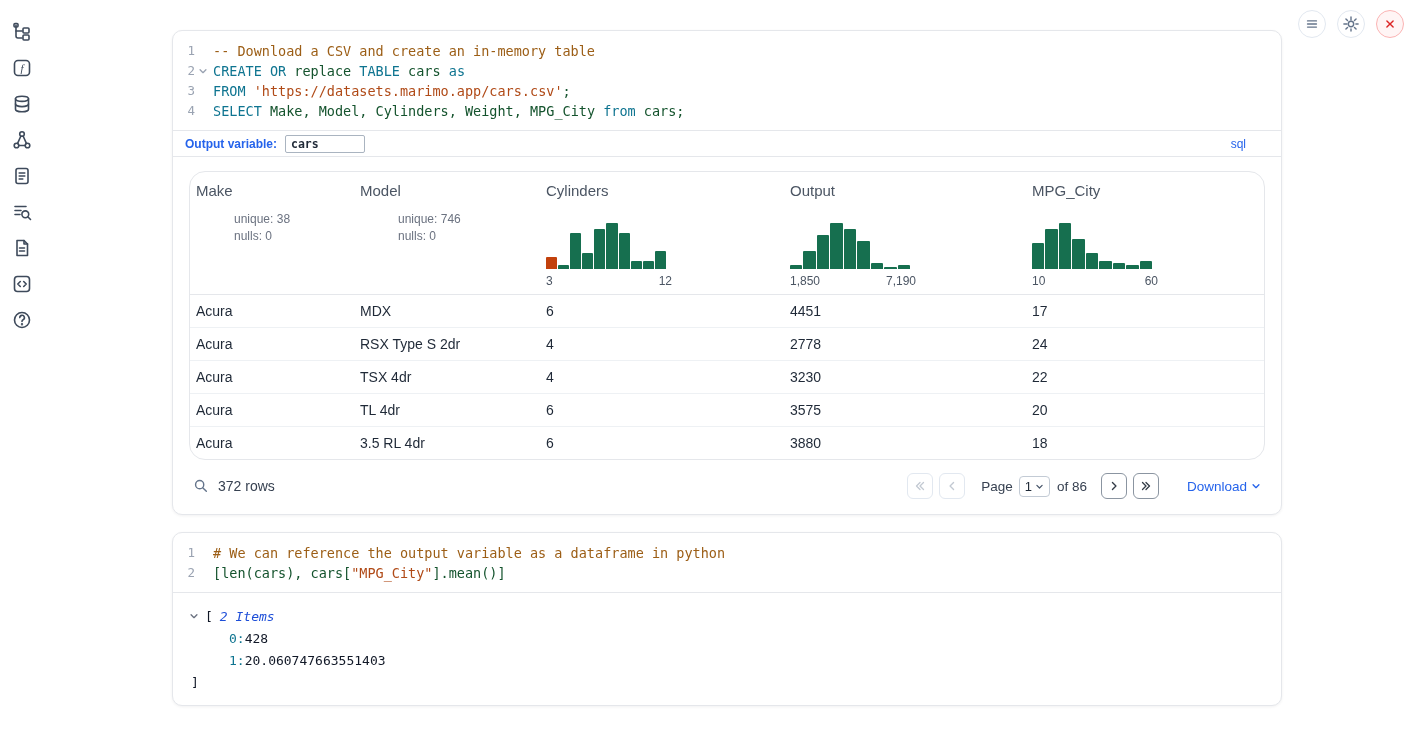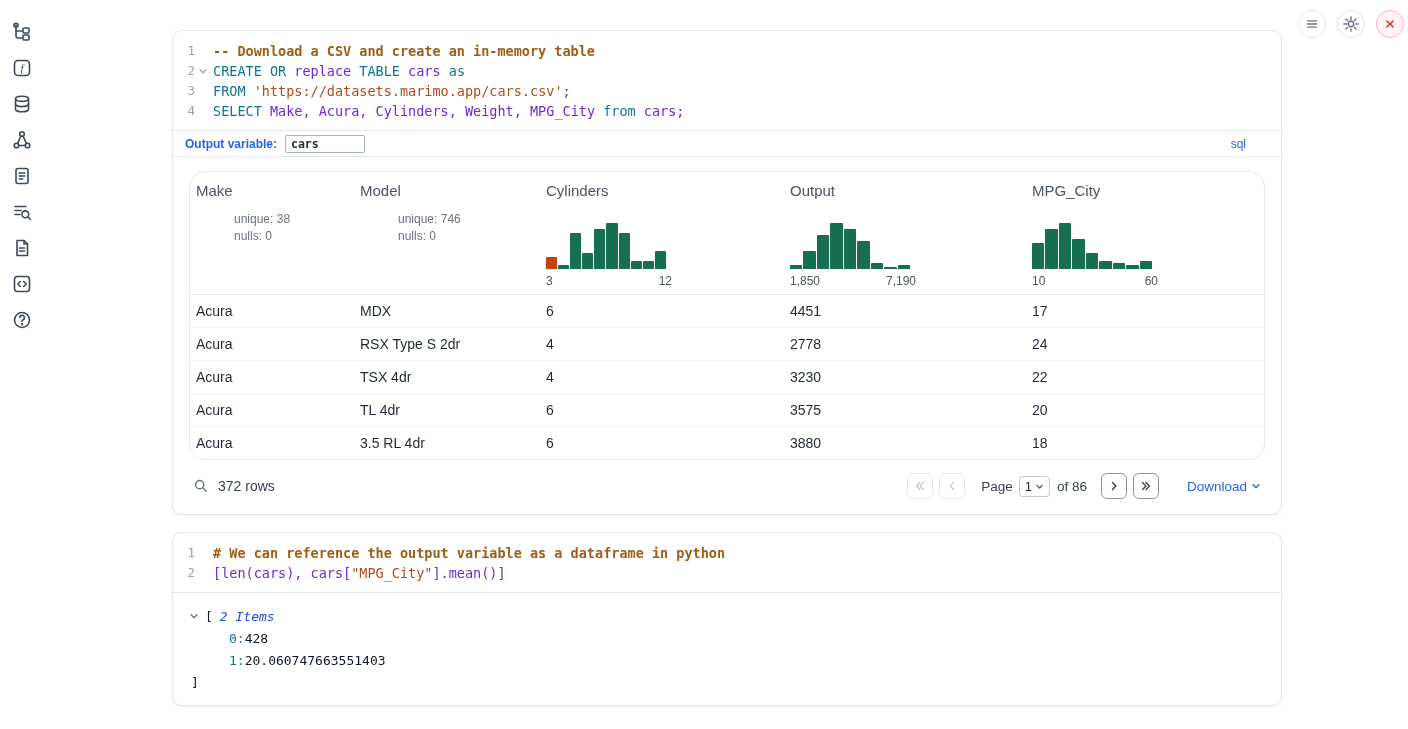--- a/index.html
+++ b/index.html
@@ -38,23 +38,23 @@
   }
   .cell-1 { top:30px; }
   .cell-2 { top:532px; }
   
   .code { padding:10px 10px 9px 10px; font-family:"DejaVu Sans Mono", monospace; font-size:13.5px; }
   .code-line { display:flex; line-height:20px; white-space:pre; }
   .gutter { width:12px; flex:none; text-align:right; color:#9aa3b2; font-size:12.5px; }
   .fold { width:16px; flex:none; display:flex; align-items:center; justify-content:center; color:#9aa3b2; }
   .fold svg { width:10px; height:10px; }
   .code-text { margin-left:2px; color:#1f2430; }
-  .tok-plain  { color:#6d28d9; }
+  .tok-plain  { color:#14532d; }
   .tok-kw     { color:#0e7490; }
-  .tok-comment{ color:#9c5e16;font-weight:bold; }
+  .tok-comment{ color:#9c5e16; }
   .tok-string { color:#b04a17; }
   
   .outvar-row {
     display:flex; align-items:center; height:27px;
     border-top:1px solid #e5e7eb; border-bottom:1px solid #e5e7eb;
     padding:0 35px 0 12px; gap:8px;
   }
   .outvar-label { font-size:12px; font-weight:bold; color:#2563eb; }
   .outvar-input {
     width:80px; height:18px; border:1px solid #aab4c0; border-radius:2px;
@@ -210,21 +210,21 @@
     </button>
   </div>
 
 <section class="cell cell-1">
   <div class="code" id="sql-code">
       <div class="code-line"><span class="gutter">1</span><span class="fold"></span><span class="code-text"><span class="tok-comment">-- Download a CSV and create an in-memory table</span></span></div>
       <div class="code-line"><span class="gutter">2</span><span class="fold"><svg viewBox="0 0 12 12" fill="none" stroke="currentColor" stroke-width="1.6" stroke-linecap="round" stroke-linejoin="round">
             <path d="M2.5 4.5 6 8l3.5-3.5"></path>
           </svg></span><span class="code-text"><span class="tok-kw">CREATE</span><span class="tok-plain"> </span><span class="tok-kw">OR</span><span class="tok-plain"> replace </span><span class="tok-kw">TABLE</span><span class="tok-plain"> cars </span><span class="tok-kw">as</span></span></div>
       <div class="code-line"><span class="gutter">3</span><span class="fold"></span><span class="code-text"><span class="tok-kw">FROM</span><span class="tok-plain"> </span><span class="tok-string">'https://datasets.marimo.app/cars.csv'</span><span class="tok-plain">;</span></span></div>
-      <div class="code-line"><span class="gutter">4</span><span class="fold"></span><span class="code-text"><span class="tok-kw">SELECT</span><span class="tok-plain"> Make, Acura, Cylinders, Weight, MPG_City </span><span class="tok-kw">from</span><span class="tok-plain"> cars;</span></span></div>
+      <div class="code-line"><span class="gutter">4</span><span class="fold"></span><span class="code-text"><span class="tok-kw">SELECT</span><span class="tok-plain"> Make, Model, Cylinders, Weight, MPG_City </span><span class="tok-kw">from</span><span class="tok-plain"> cars;</span></span></div>
     </div>
   <div class="outvar-row">
     <span class="outvar-label">Output variable:</span>
     <span class="outvar-input">cars</span>
     <span class="lang-badge">sql</span>
   </div>
   <div class="cell-output">
     <div class="dtable">
       <div class="thead" id="thead">
           <div class="th">

